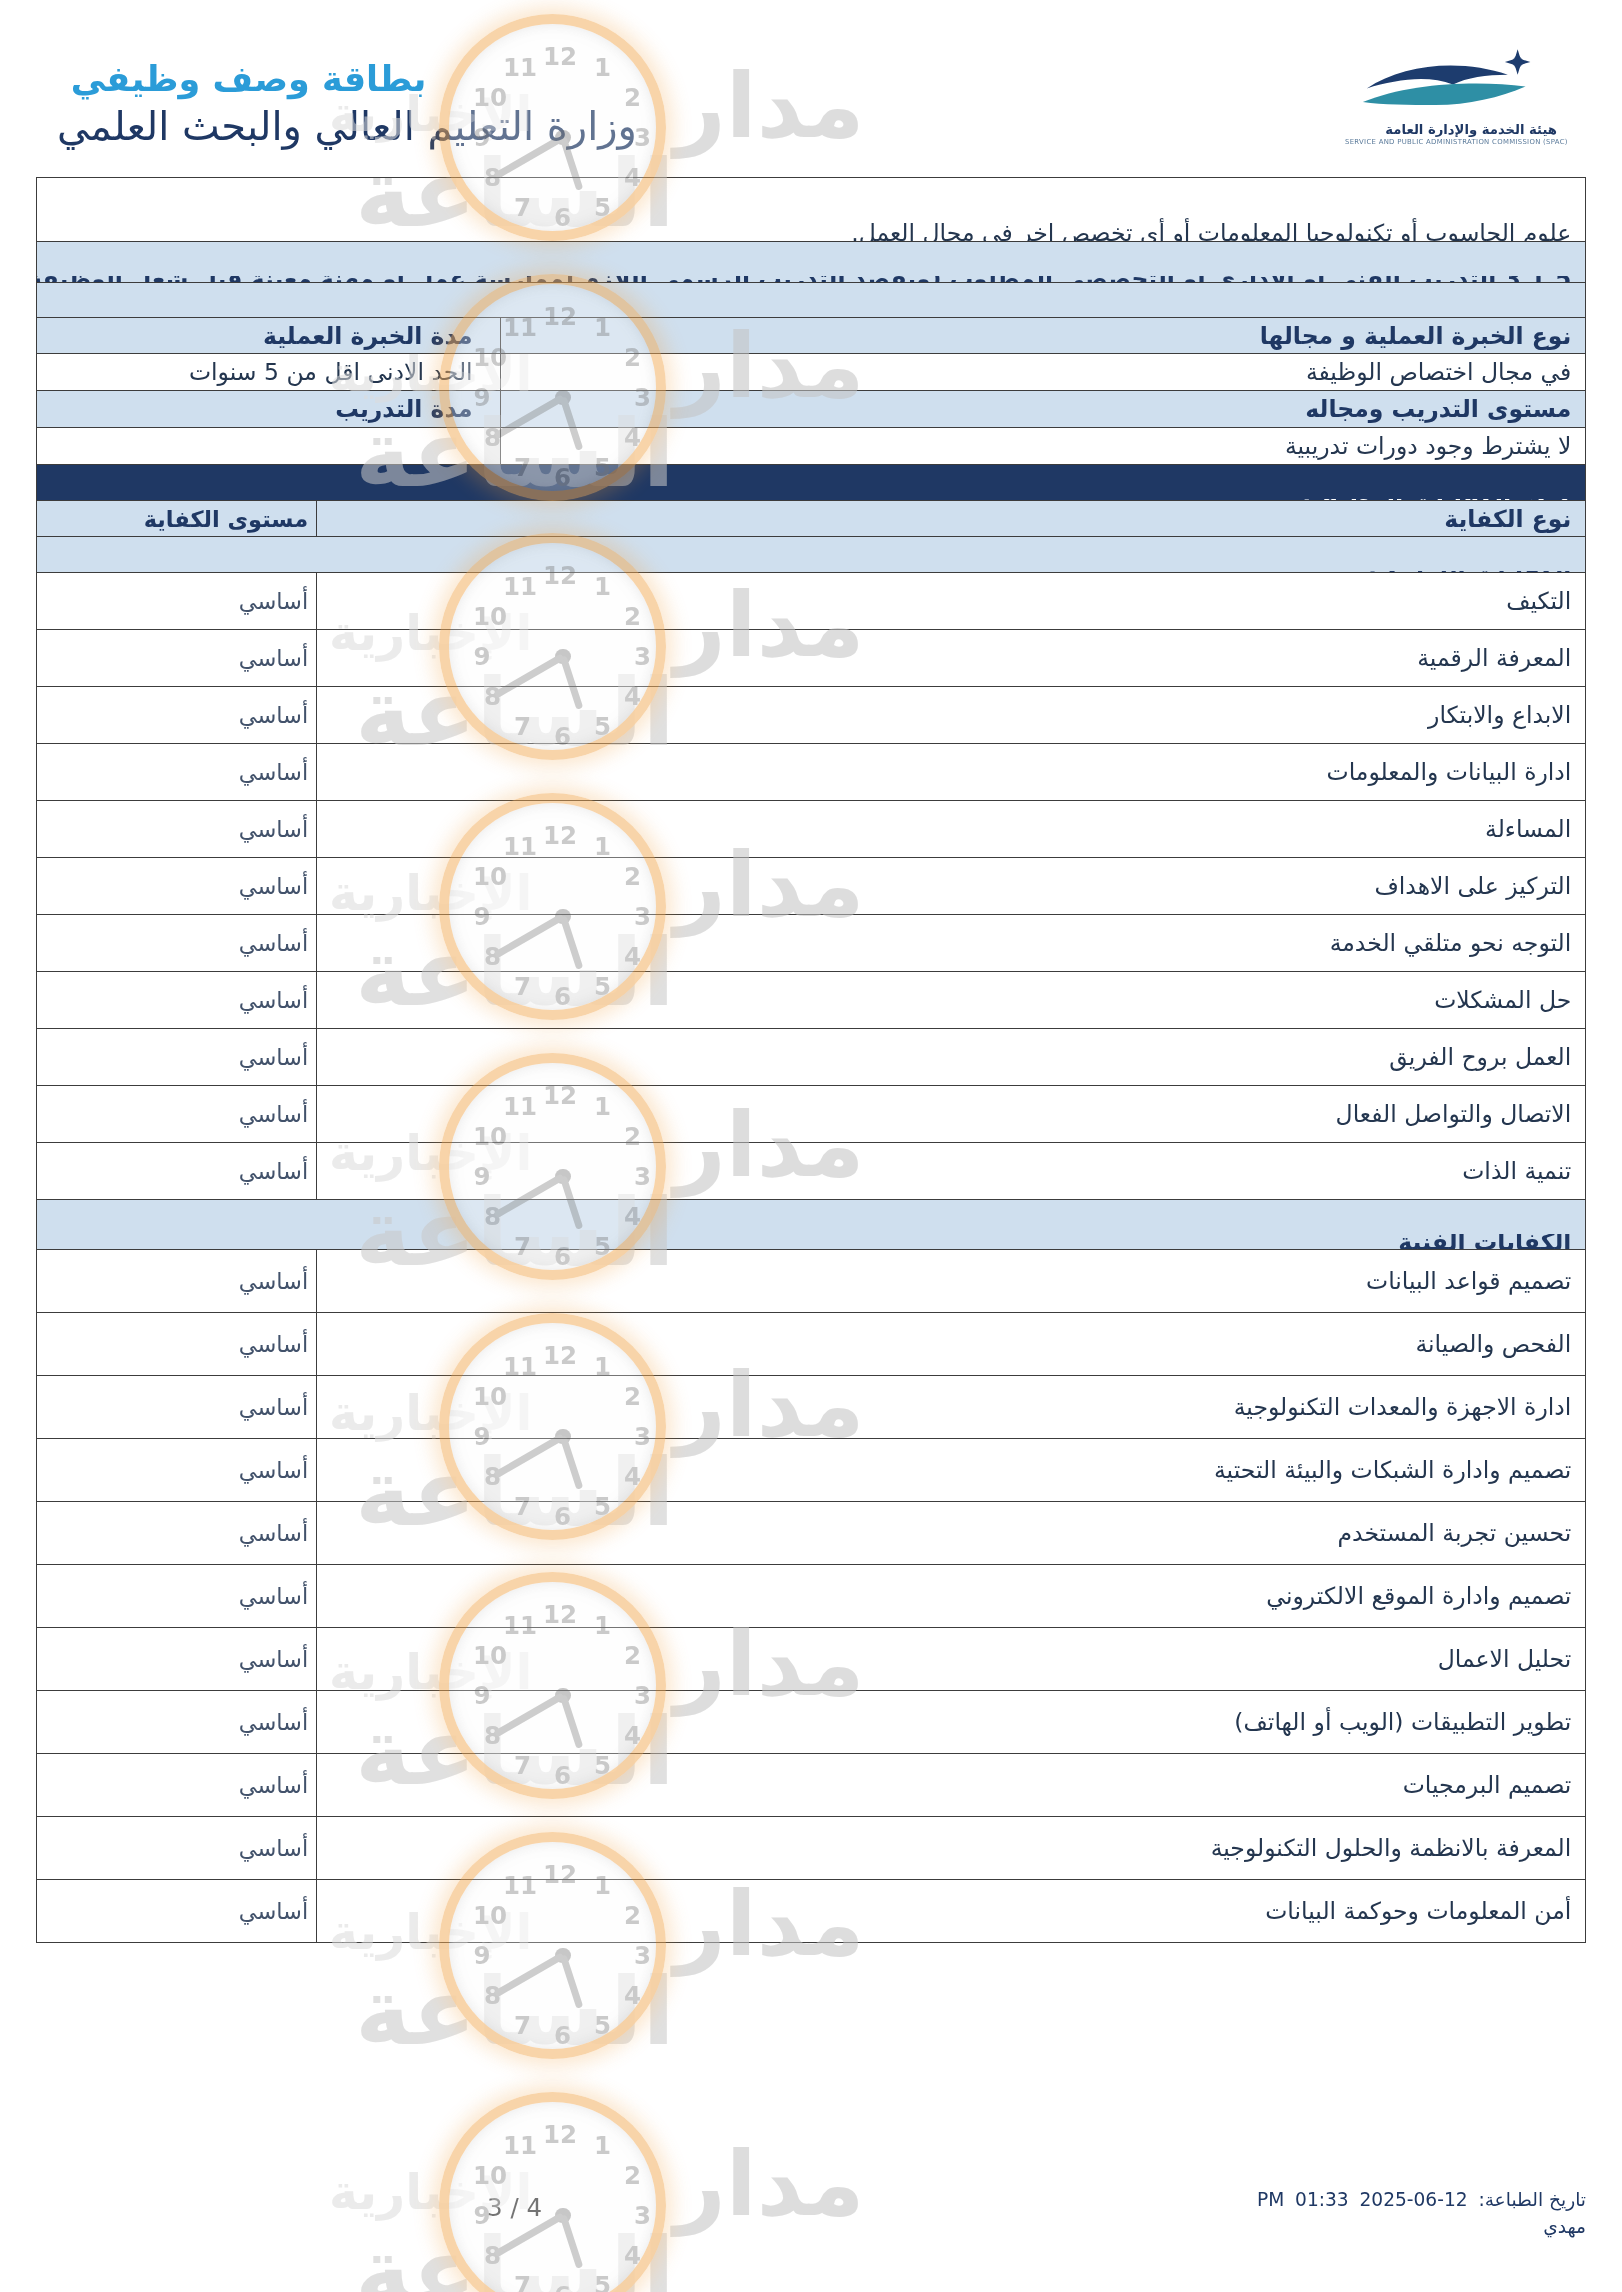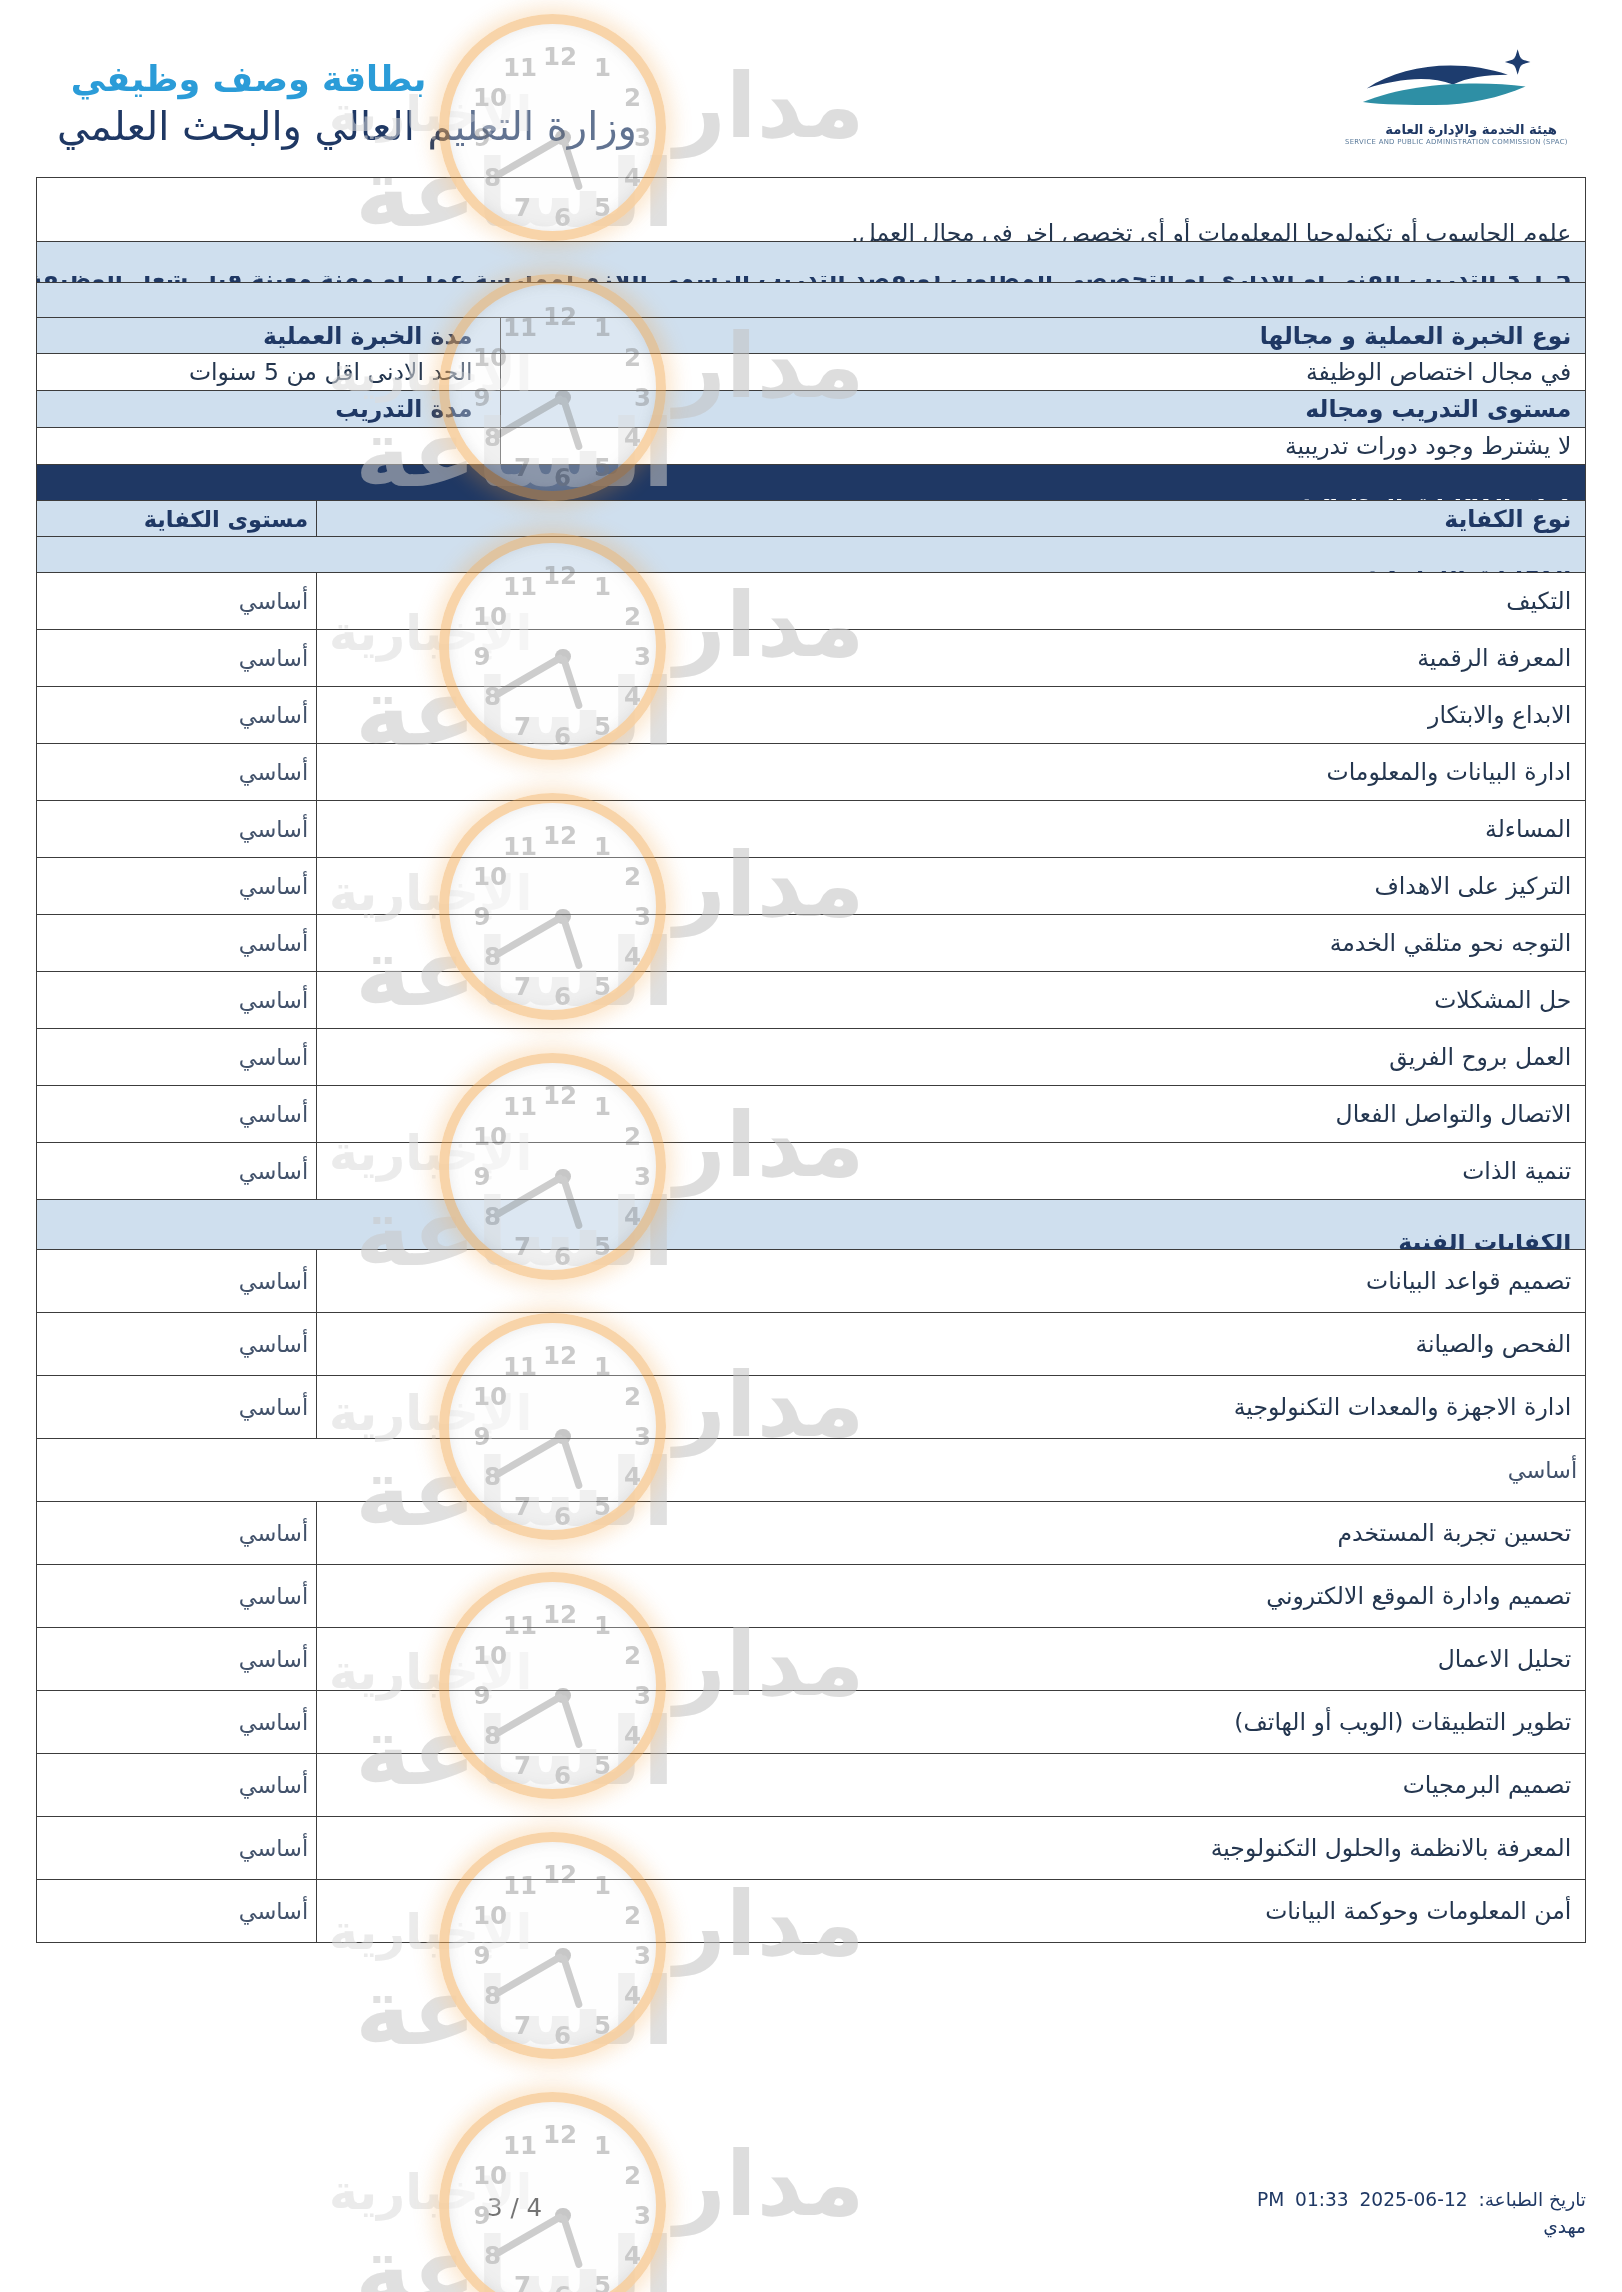--- a/index.html
+++ b/index.html
@@ -233,20 +233,21 @@
     </div>
     <div class="trow r-tech">
       <div class="cell c-name">الفحص والصيانة</div>
       <div class="cell c-level">أساسي</div>
     </div>
     <div class="trow r-tech">
       <div class="cell c-name">ادارة الاجهزة والمعدات التكنولوجية</div>
       <div class="cell c-level">أساسي</div>
     </div>
     <div class="trow r-tech">
+      <div class="cell c-name">تصميم وادارة الشبكات والبيئة التحتية</div>
       <div class="cell c-level">أساسي</div>
     </div>
     <div class="trow r-tech">
       <div class="cell c-name">تحسين تجربة المستخدم</div>
       <div class="cell c-level">أساسي</div>
     </div>
     <div class="trow r-tech">
       <div class="cell c-name">تصميم وادارة الموقع الالكتروني</div>
       <div class="cell c-level">أساسي</div>
     </div>

